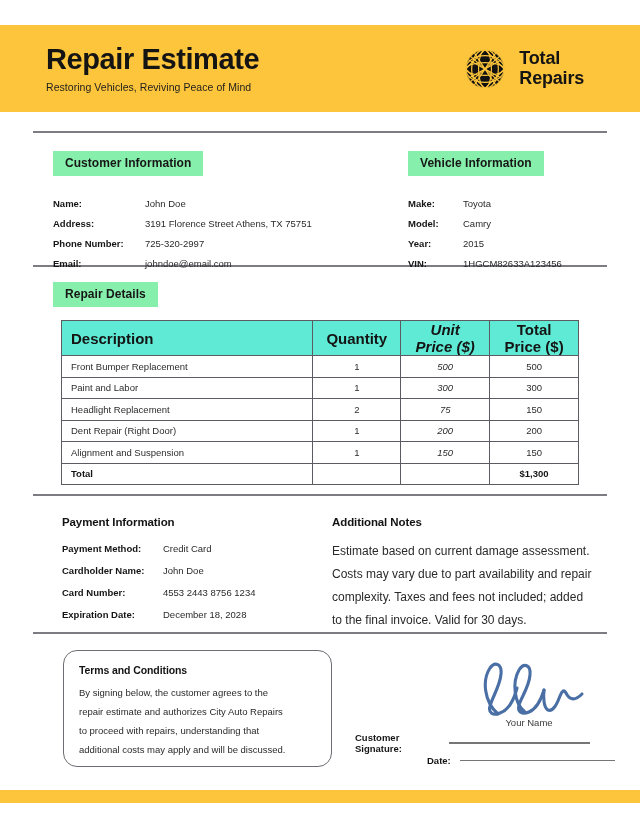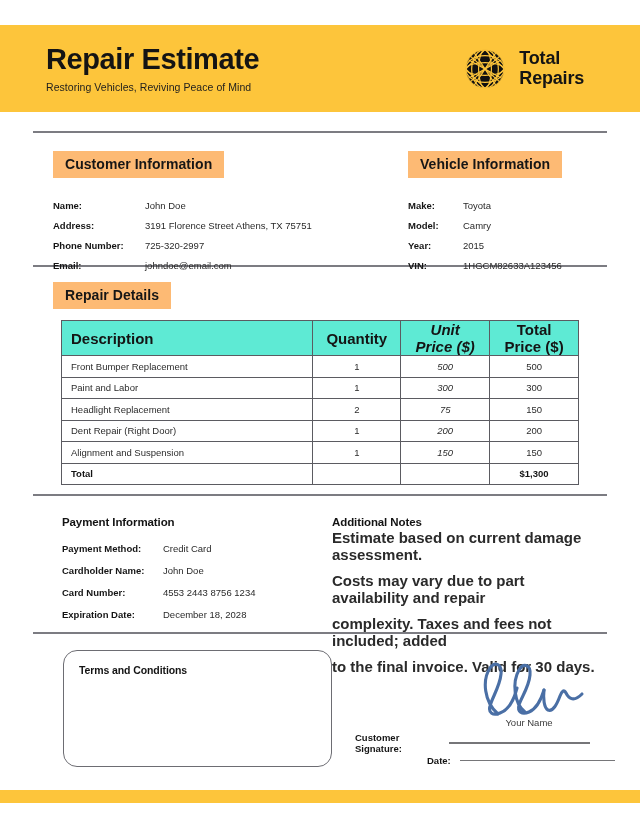--- a/index.html
+++ b/index.html
@@ -54,22 +54,22 @@
   .divider {
     position: absolute;
     left: 33px;
     width: 574px;
     height: 1.5px;
     background: #7c7c82;
   }
 
   .badge {
     display: inline-block;
-    background: #fdba74;
-    font-size: 14px;
+    background: #86efac;
+    font-size: 12px;
     font-weight: bold;
     color: #161616;
     padding: 5px 12px 6px 12px;
     letter-spacing: 0.05px;
   }
 
   
   .info-block { position: absolute; }
   .info-rows { margin-top: 22px; }
   .info-row { display: flex; font-size: 9.5px; margin-bottom: 9px; }
@@ -116,21 +116,21 @@
     font-weight: bold;
     color: #131313;
     letter-spacing: -0.1px;
   }
   #payment-block { position: absolute; left: 62px; top: 516px; }
   #payment-block .info-rows { margin-top: 15px; }
   #payment-block .info-row { margin-bottom: 11px; }
   #payment-block .info-label { width: 101px; flex: none; }
 
   #notes-block { position: absolute; left: 332px; top: 516px; width: 270px; }
-  .notes-body { margin-top: 1px; font-size: 15px; color: #2a2a2a; font-weight: bold; }
+  .notes-body { margin-top: 16px; font-size: 12px; color: #2a2a2a; }
   .notes-body p { margin-bottom: 9px; }
 
   
   #terms-box {
     position: absolute;
     left: 63px;
     top: 650px;
     width: 269px;
     height: 117px;
     border: 1px solid #6d6d73;
@@ -343,20 +343,26 @@
   <div class="notes-body">
     <p>Estimate based on current damage assessment.</p>
     <p>Costs may vary due to part availability and repair</p>
     <p>complexity. Taxes and fees not included; added</p>
     <p>to the final invoice. Valid for 30 days.</p>
   </div>
 </div>
 
 <div id="terms-box">
   <div class="section-head">Terms and Conditions</div>
+  <div class="terms-body">
+    <p>By signing below, the customer agrees to the</p>
+    <p>repair estimate and authorizes City Auto Repairs</p>
+    <p>to proceed with repairs, understanding that</p>
+    <p>additional costs may apply and will be discussed.</p>
+  </div>
 </div>
 
 <div id="signature-area">
   <span class="sig-scribble">
     <svg width="122" height="58" viewBox="0 0 122 58" aria-hidden="true">
       <g fill="none" stroke="#4A6FA5" stroke-width="3.1" stroke-linecap="round" stroke-linejoin="round">
         <path d="M30 54 C16 42, 14 20, 22 8 C27 1, 34 4, 33 14 C32 26, 24 38, 22 46 C20 53, 25 56, 32 53 C40 50, 46 40, 49 28"></path>
         <path d="M57 52 C46 44, 44 22, 51 10 C56 2, 63 5, 62 15 C61 27, 53 38, 51 45 C49 52, 54 55, 61 52 C68 49, 73 40, 76 30"></path>
         <path d="M76 30 C75 38, 76 48, 80 50 C85 52, 89 44, 92 36 C94 31, 96 29, 98 33 C101 39, 106 42, 114 34"></path>
       </g>

